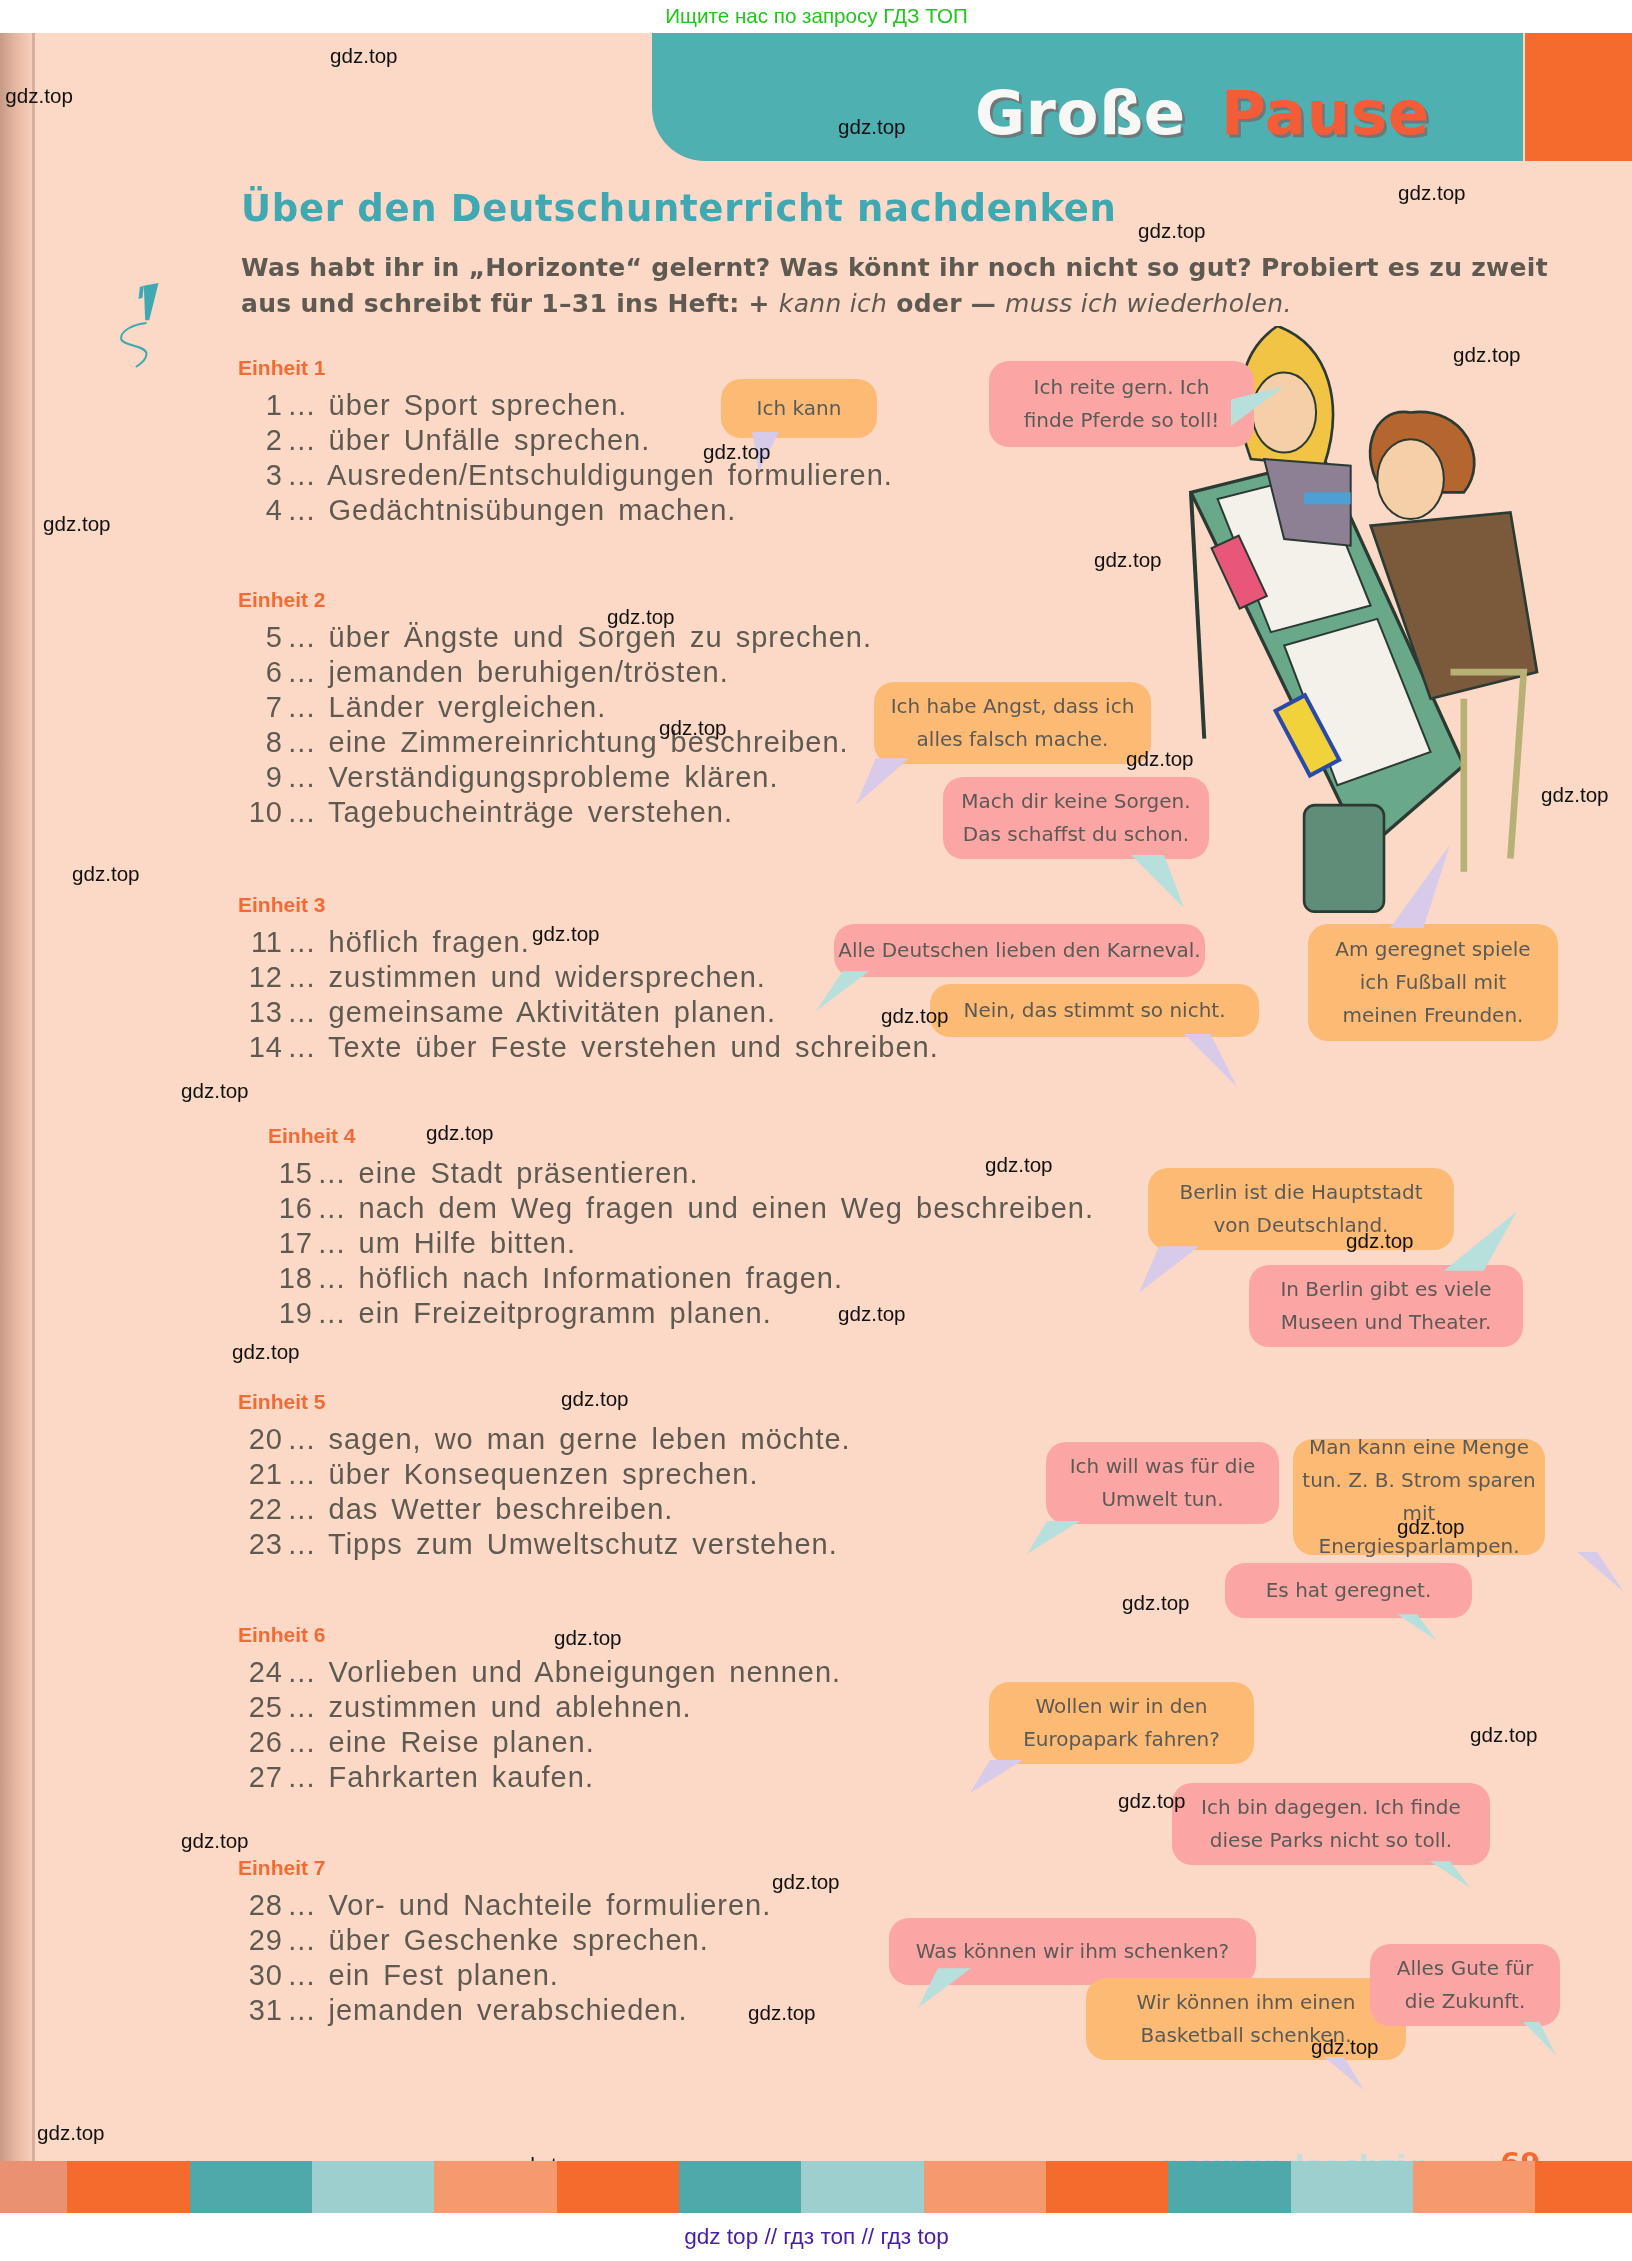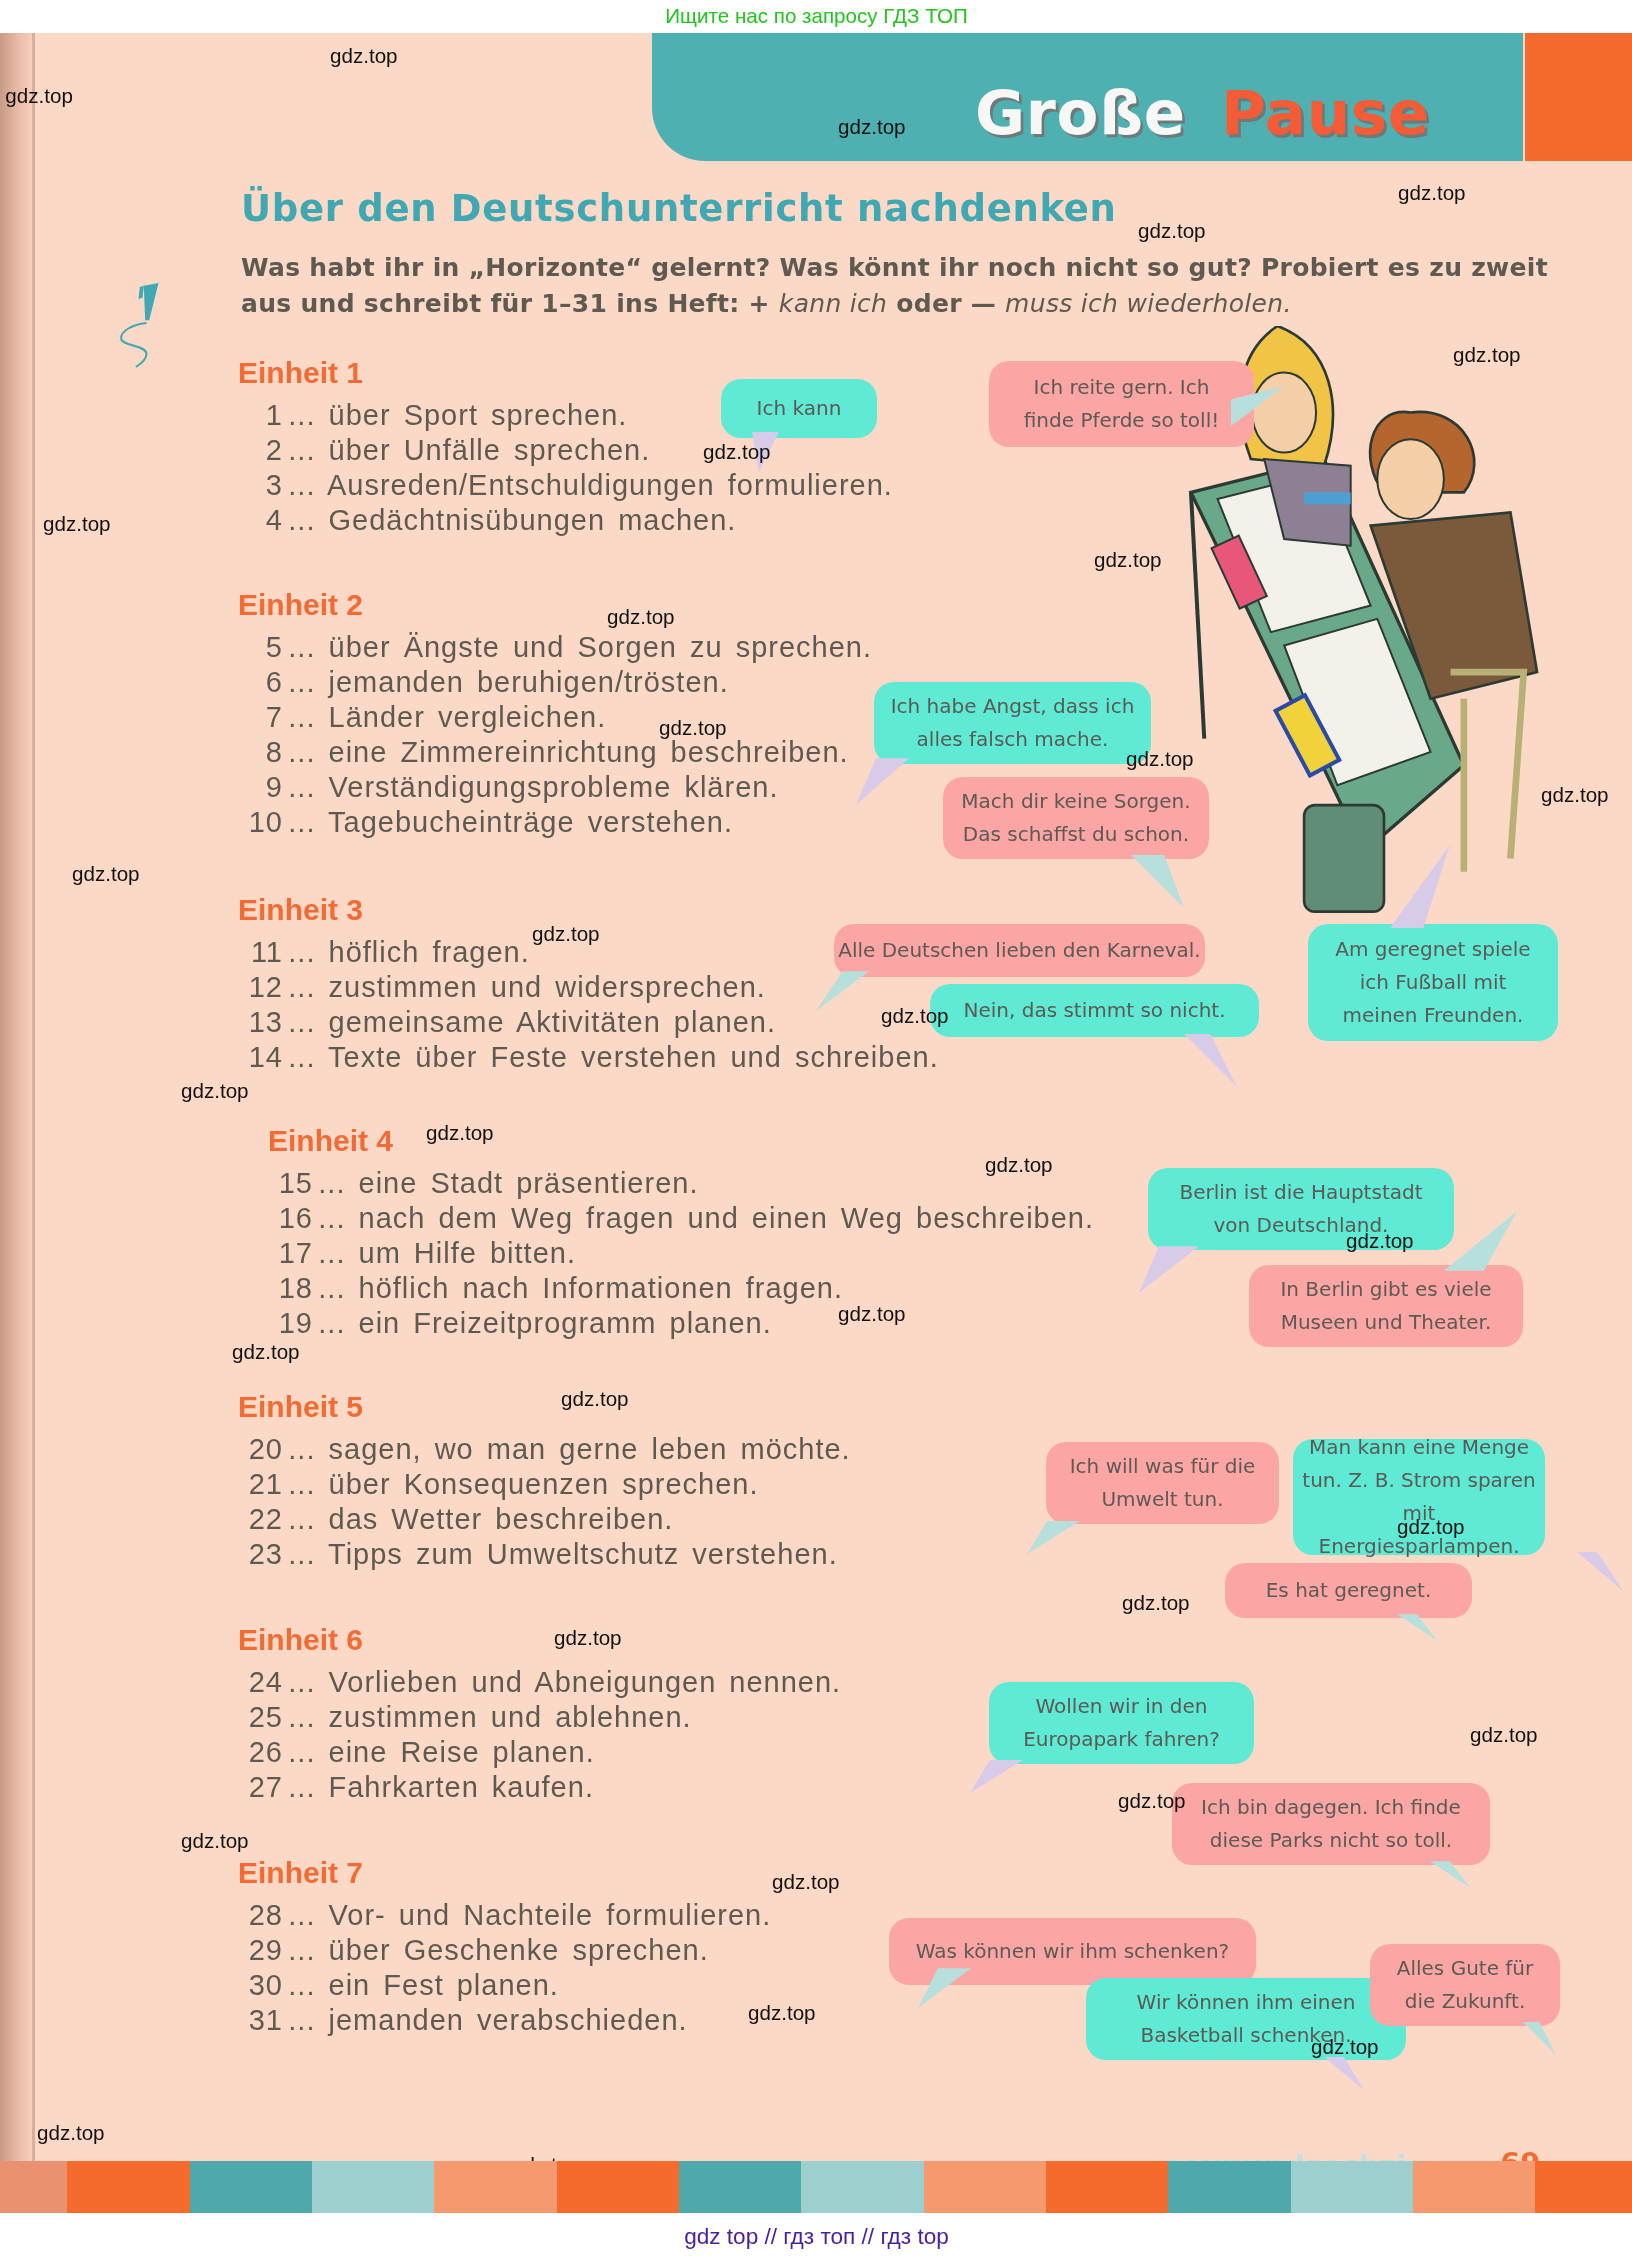--- a/index.html
+++ b/index.html
@@ -10,26 +10,26 @@
   .gutter-line { position:absolute; left:32px; top:0; width:2.7px; height:100%; background:#b48571; opacity:.5; }
   .header-band { position:absolute; left:652px; top:0; width:871px; height:128px; background:#4fb0b2; border-bottom-left-radius:53px; }
   .orange-tab { position:absolute; left:1525px; top:0; width:107px; height:128px; background:#f56a2d; }
   .title-grosse { position:absolute; left:975px; top:44px; font-family:"DejaVu Sans", sans-serif; font-weight:bold; font-size:61px; color:#f7f7f5; text-shadow:2.7px 2.7px 0 #6d7a7a; letter-spacing:0.7px; }
   .title-pause { position:absolute; left:1221px; top:44px; font-family:"DejaVu Sans", sans-serif; font-weight:bold; font-size:61px; color:#f45b37; text-shadow:2.7px 2.7px 0 #6d7a7a; letter-spacing:0.7px; }
   .section-title { position:absolute; left:241px; top:154px; font-family:"DejaVu Sans", sans-serif; font-weight:bold; font-size:37px; color:#3fa8b2; letter-spacing:0.7px; }
   .ex-icon { position:absolute; left:113px; top:246px; width:67px; height:100px; }
   .instruction { position:absolute; left:241px; top:217px; width:1317px; font-family:"DejaVu Sans", sans-serif; font-weight:bold; font-size:25px; line-height:36px; color:#5e5a52; letter-spacing:0.3px; }
   .instruction i { font-weight:normal; font-style:italic; }
   .unit { position:absolute; left:238px; }
-  .unit-title { font-family:"Liberation Sans", sans-serif; font-weight:bold; font-size:30px; color:#f26b35; margin-bottom:8px; }
+  .unit-title { font-family:"Liberation Sans", sans-serif; font-weight:bold; font-size:21px; color:#f26b35; margin-bottom:8px; }
   .item { font-family:"Liberation Sans", sans-serif; font-size:29px; line-height:35px; color:#5e5a52; white-space:nowrap; letter-spacing:1px; word-spacing:4px; }
   .item .num { display:inline-block; width:45px; text-align:right; margin-right:5.3px; }
   .bubble { position:absolute; border-radius:20px; font-family:"DejaVu Sans", sans-serif; font-size:20px; line-height:33px; color:#5b5a55; text-align:center; display:flex; align-items:center; justify-content:center; }
   .bubble.teal { background:#fca5a5; }
-  .bubble.lilac { background:#5eead4; }
+  .bubble.lilac { background:#fdba74; }
   .tail { position:absolute; width:0; height:0; }
   .illus { position:absolute; left:1151px; top:293px; width:426px; height:599px; }
   .watermark { position:absolute; font-family:"Liberation Sans", sans-serif; font-size:20.6px; color:#111; }
   .footer-word { position:absolute; left:1161px; top:2116px; font-family:"DejaVu Sans", sans-serif; font-weight:bold; font-size:29px; color:#c2dfe1; }
   .page-num { position:absolute; left:1500px; top:2113px; font-family:"DejaVu Sans", sans-serif; font-weight:bold; font-size:29px; color:#f26b35; }
   .stripes { position:absolute; left:0; top:2161px; width:1633px; height:52px; display:flex; }
   .stripes div { flex:1; }
   .bottombar { position:absolute; left:0; top:2213px; width:1633px; height:49px; background:#fff; text-align:center; font-size:22.6px; line-height:47px; color:#4a1ea0; }
 </style>
 </head>

